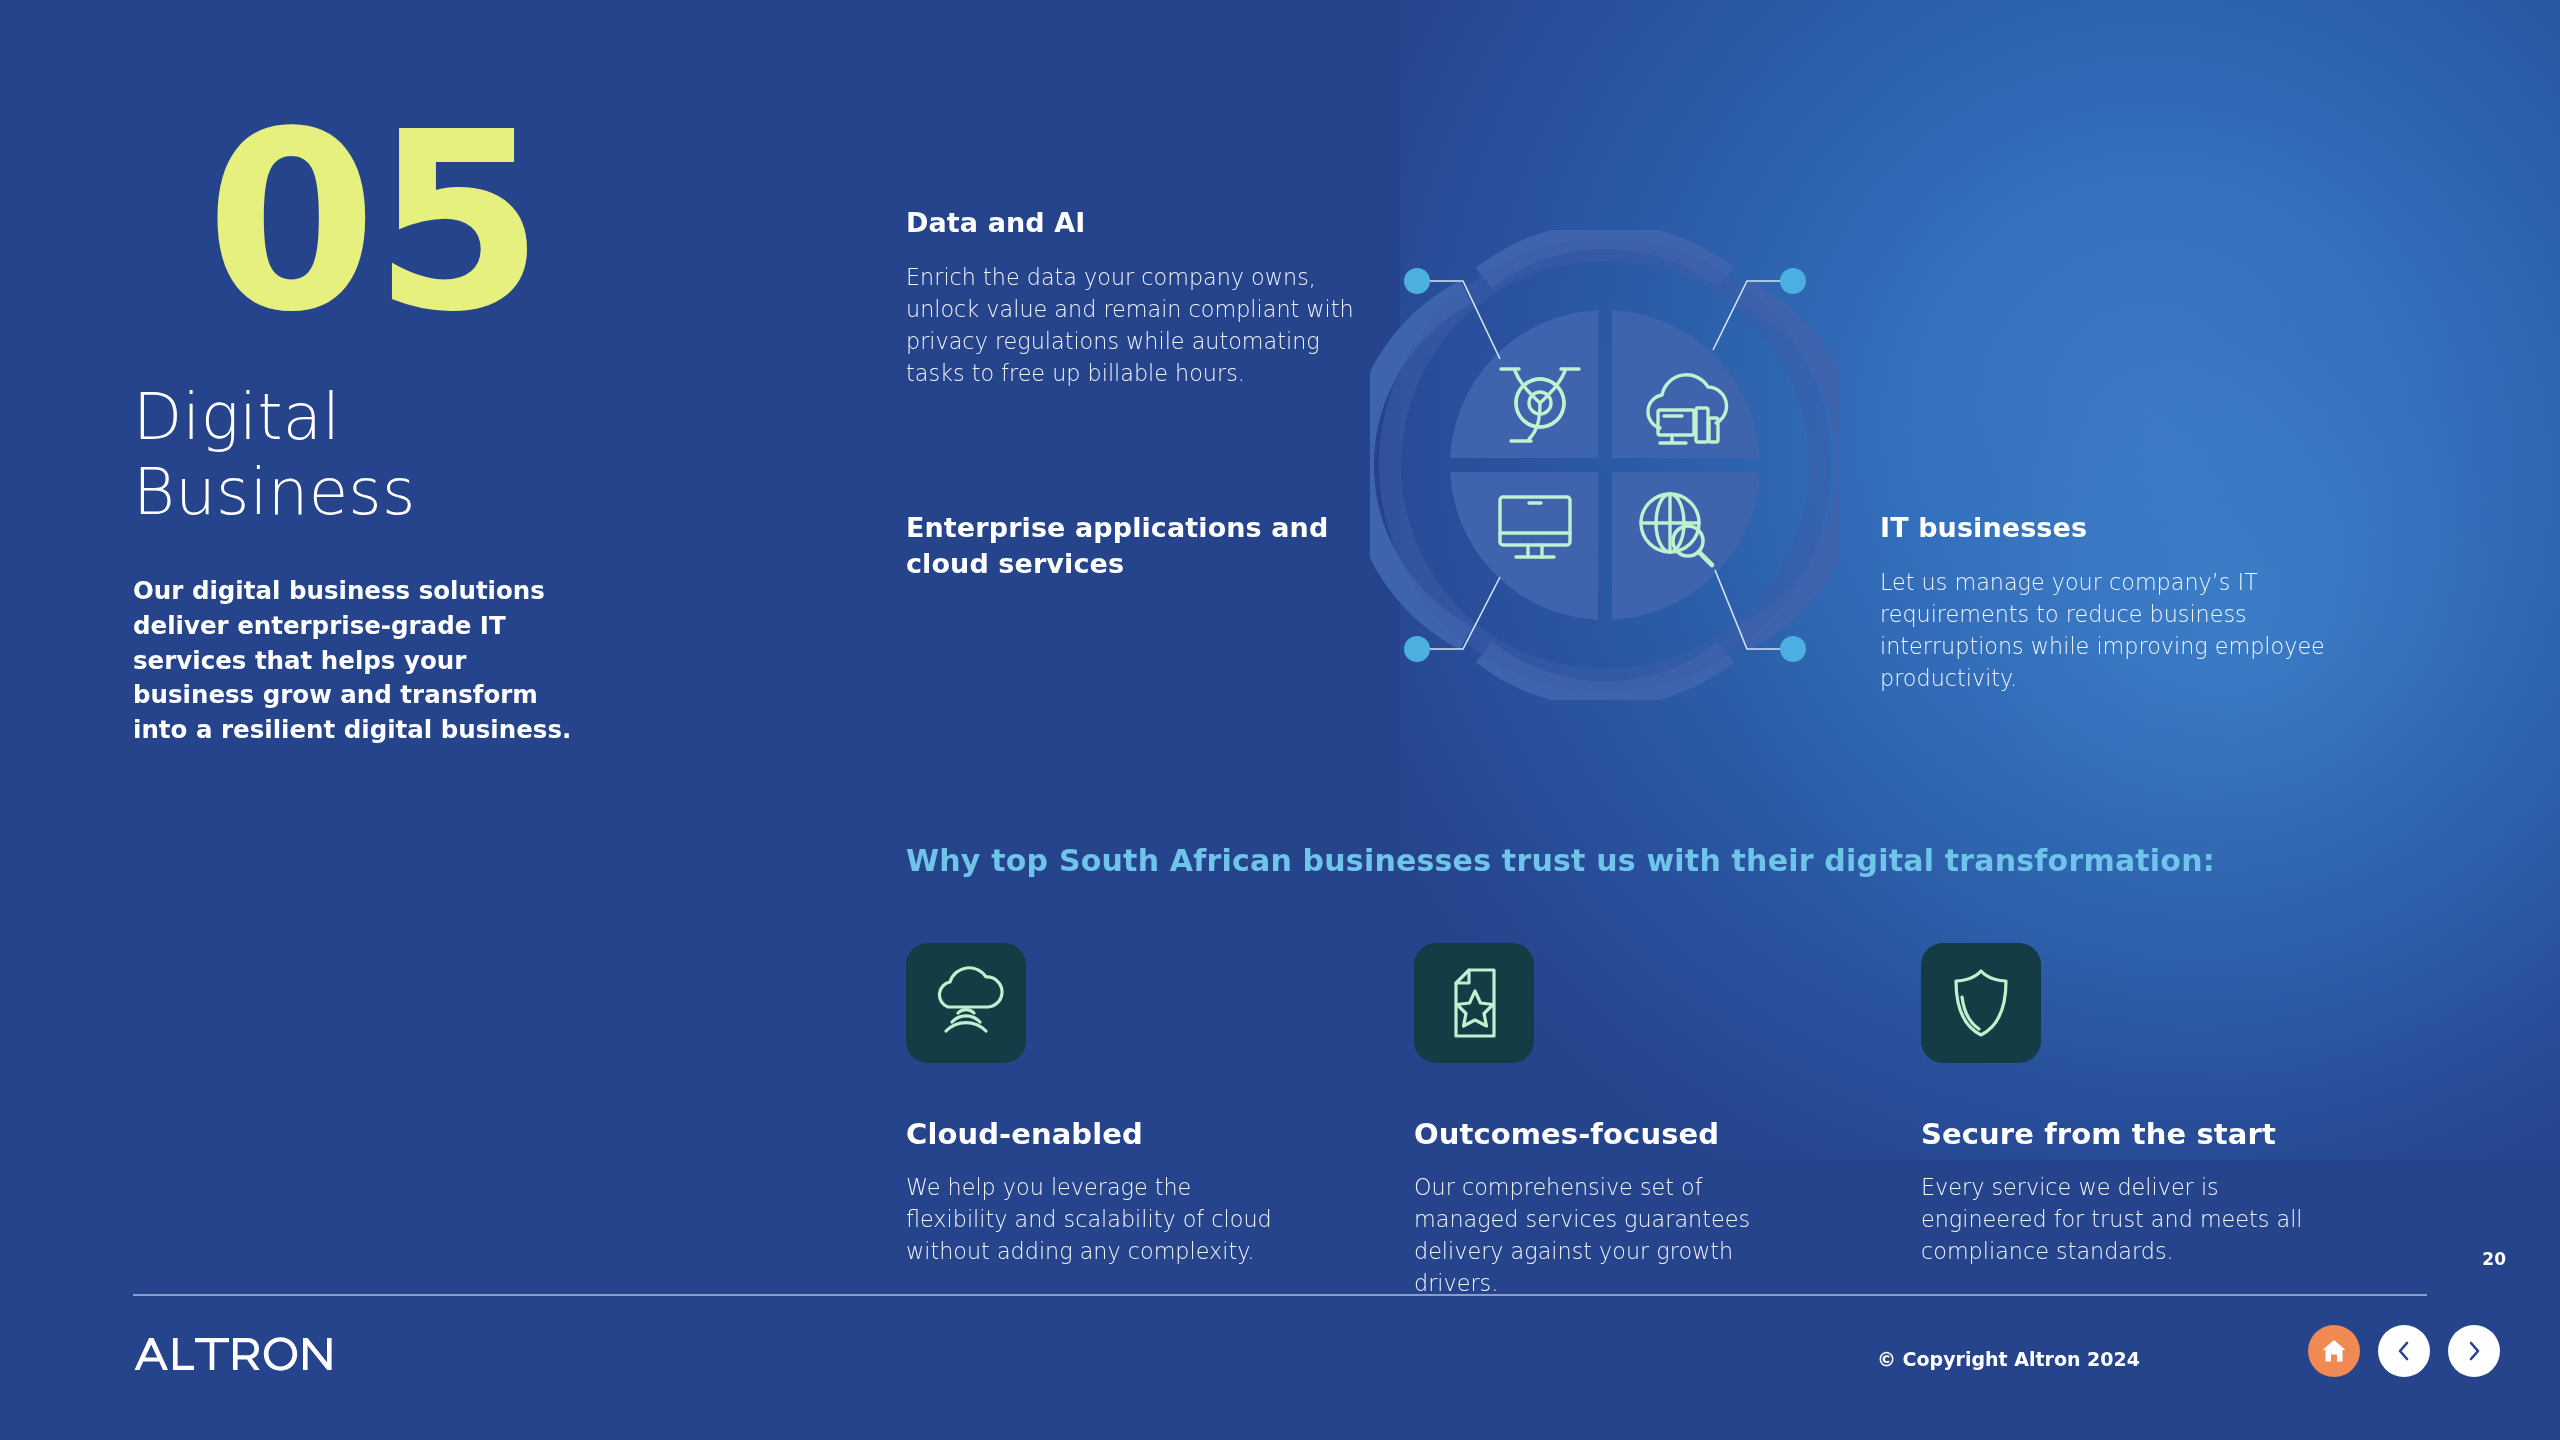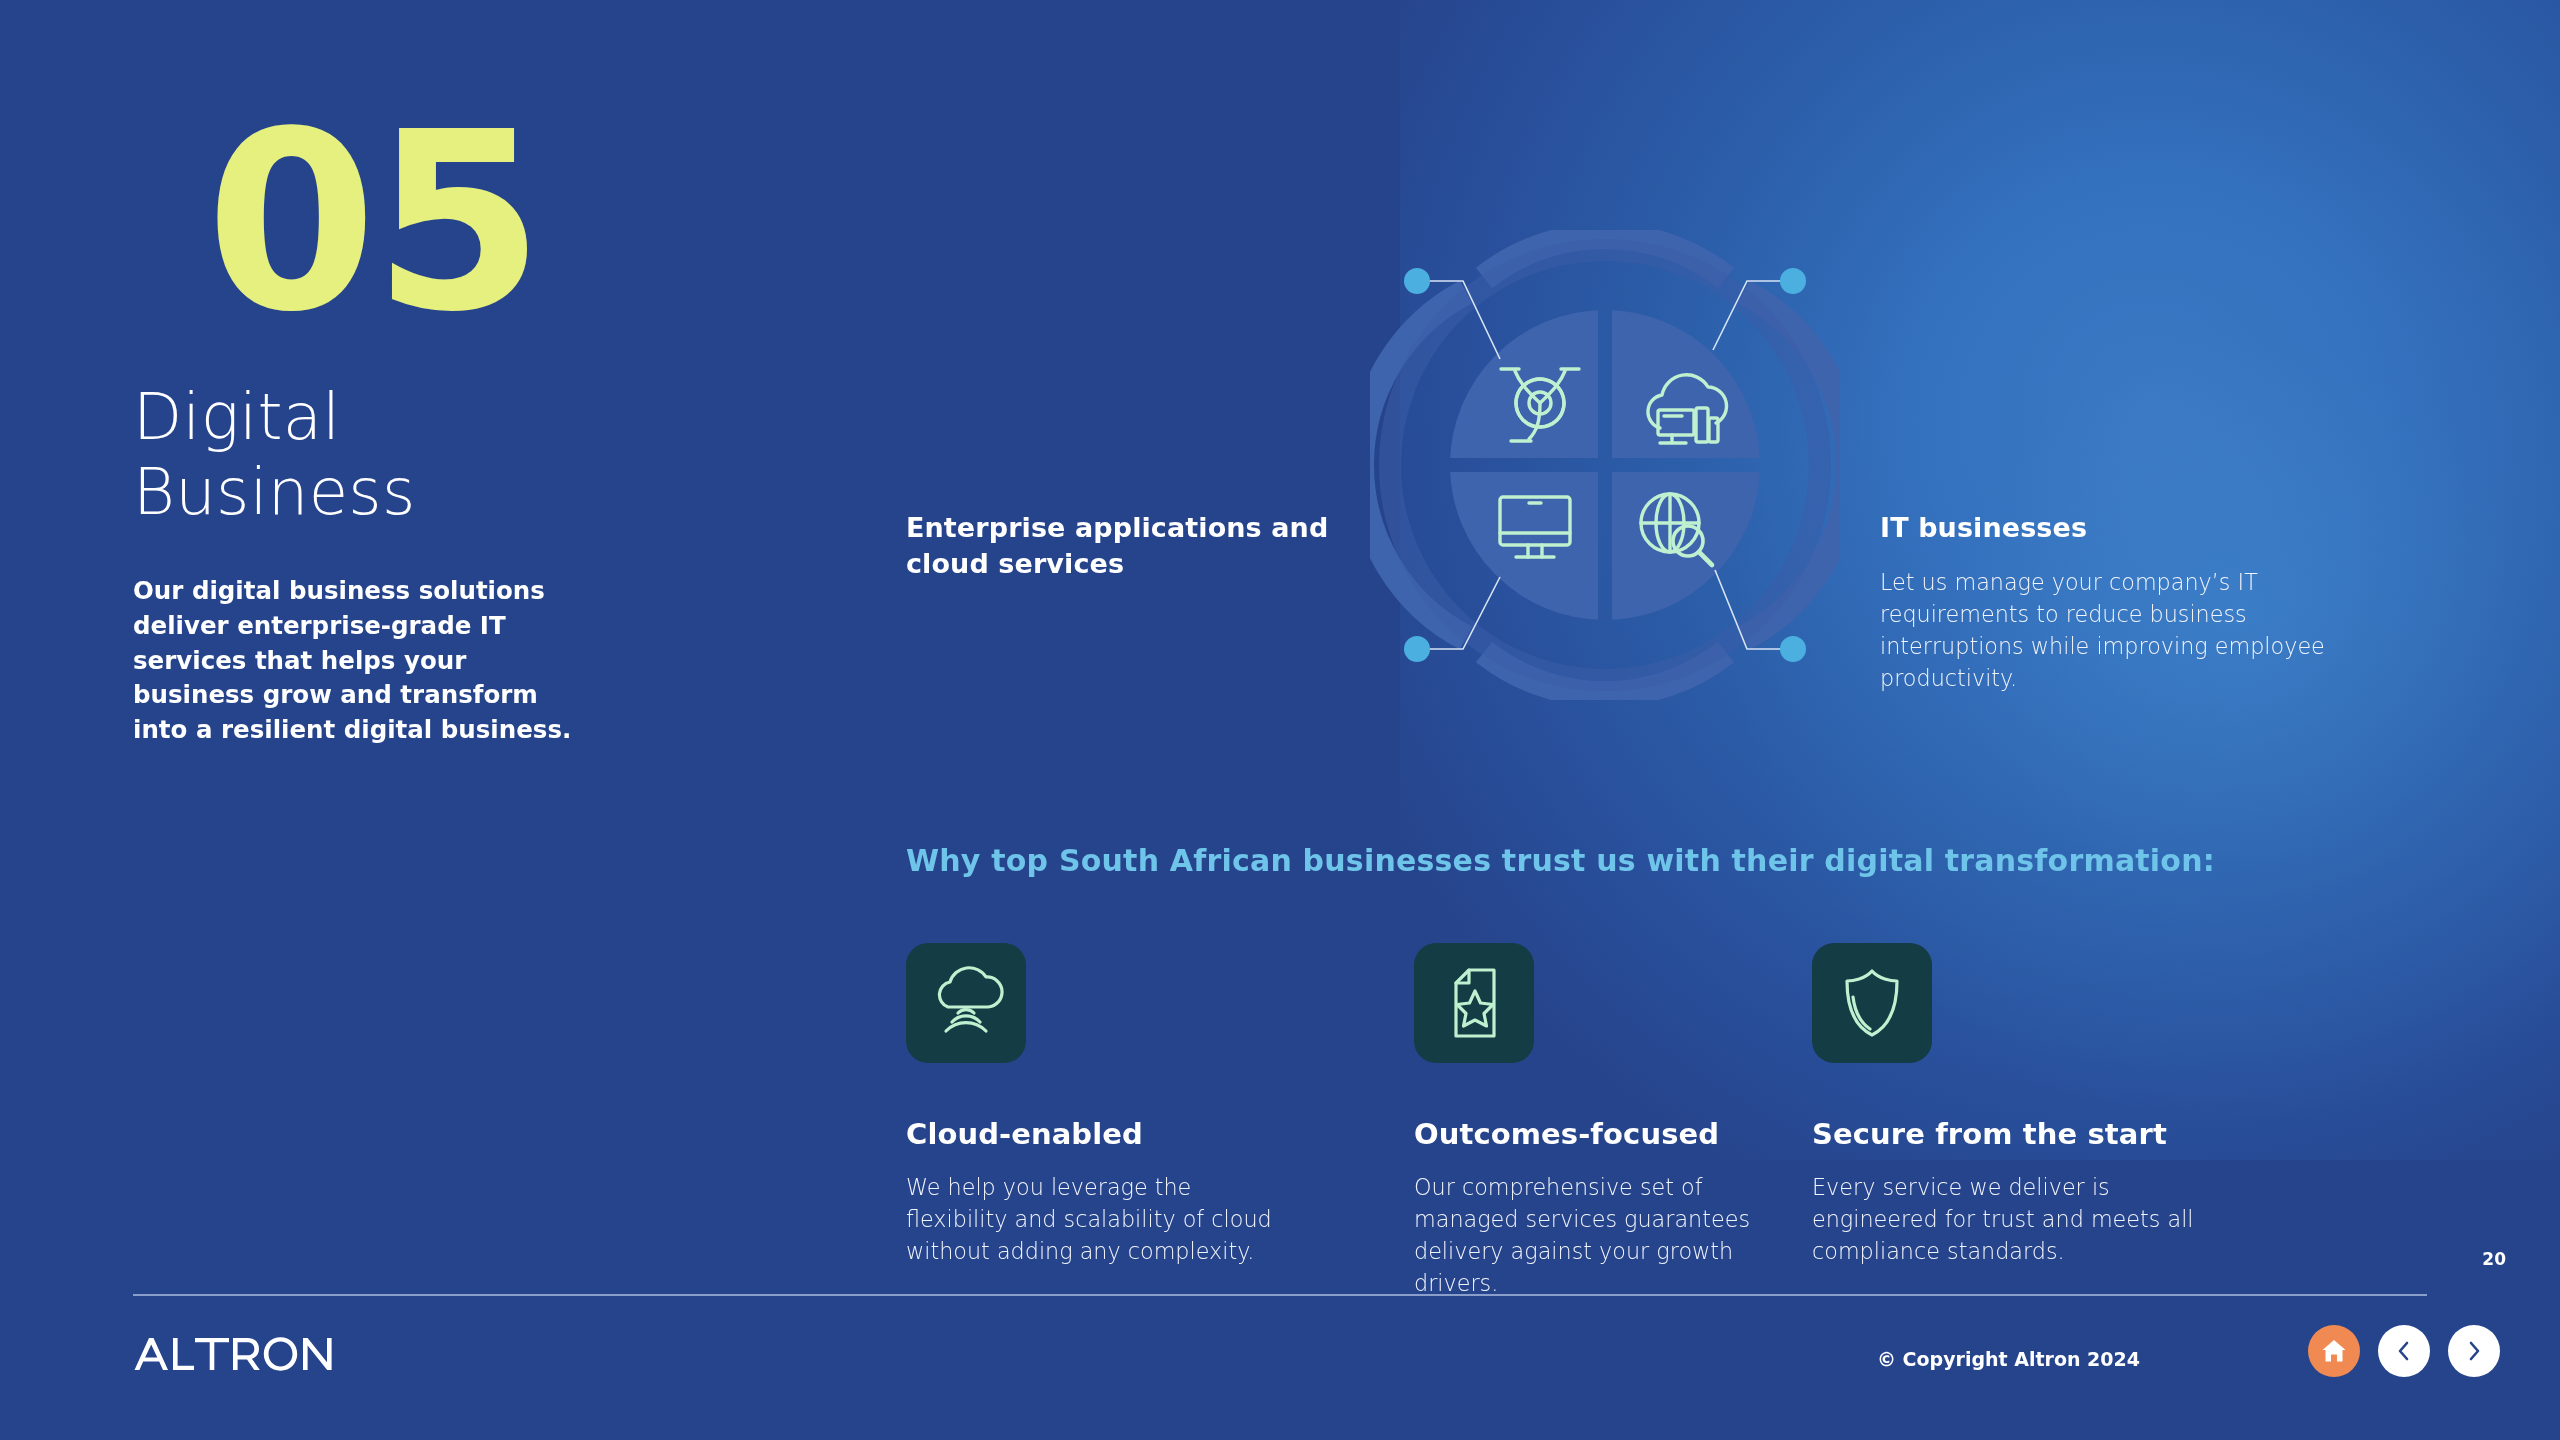--- a/index.html
+++ b/index.html
@@ -100,21 +100,21 @@
     font-size: 30px;
     font-weight: bold;
     color: #6FC4EA;
     letter-spacing: 0.2px;
   }
 
   
   .feature-card { position: absolute; width: 400px; }
   #card-cloud     { left: 906px;  top: 943px; }
   #card-outcomes  { left: 1414px; top: 943px; }
-  #card-secure    { left: 1812px; top: 943px; }
+  #card-secure    { left: 1921px; top: 943px; }
 
   .feature-icon-box {
     width: 120px; height: 120px;
     border-radius: 22px;
     background: #143C44;
     display: flex; align-items: center; justify-content: center;
   }
   .feature-title {
     margin-top: 54px;
     font-size: 29px;
@@ -186,20 +186,24 @@
 
   <div id="left-col">
     <div id="section-number">05</div>
     <div id="section-title">
       <div>Digital</div>
       <div>Business</div>
     </div>
     <div id="section-lead">Our digital business solutions deliver enterprise-grade IT services that helps your business grow and transform into a resilient digital business.</div>
   </div>
 
+  <div class="quad-block" id="quad-data-ai">
+    <div class="quad-title">Data and AI</div>
+    <div class="quad-body">Enrich the data your company owns, unlock value and remain compliant with privacy regulations while automating tasks to free up billable hours.</div>
+  </div>
 
 
   <div class="quad-block" id="quad-enterprise-apps">
     <div class="quad-title">Enterprise applications and cloud services</div>
   </div>
 
   <div class="quad-block" id="quad-it-outsourcing">
     <div class="quad-title">IT businesses</div>
     <div class="quad-body">Let us manage your company’s IT requirements to reduce business interruptions while improving employee productivity.</div>
   </div>

